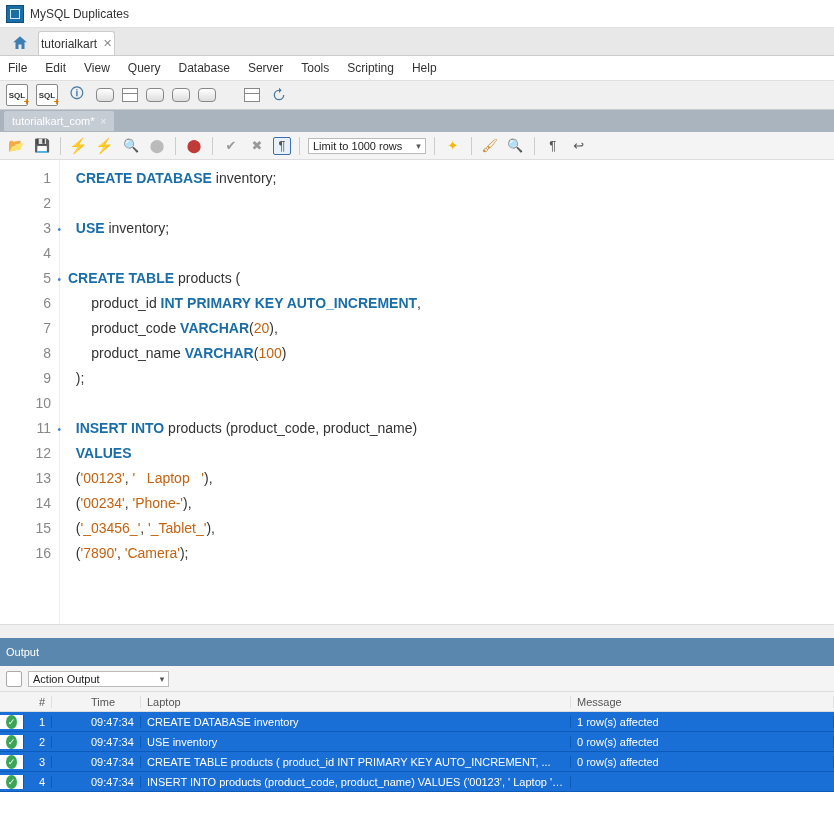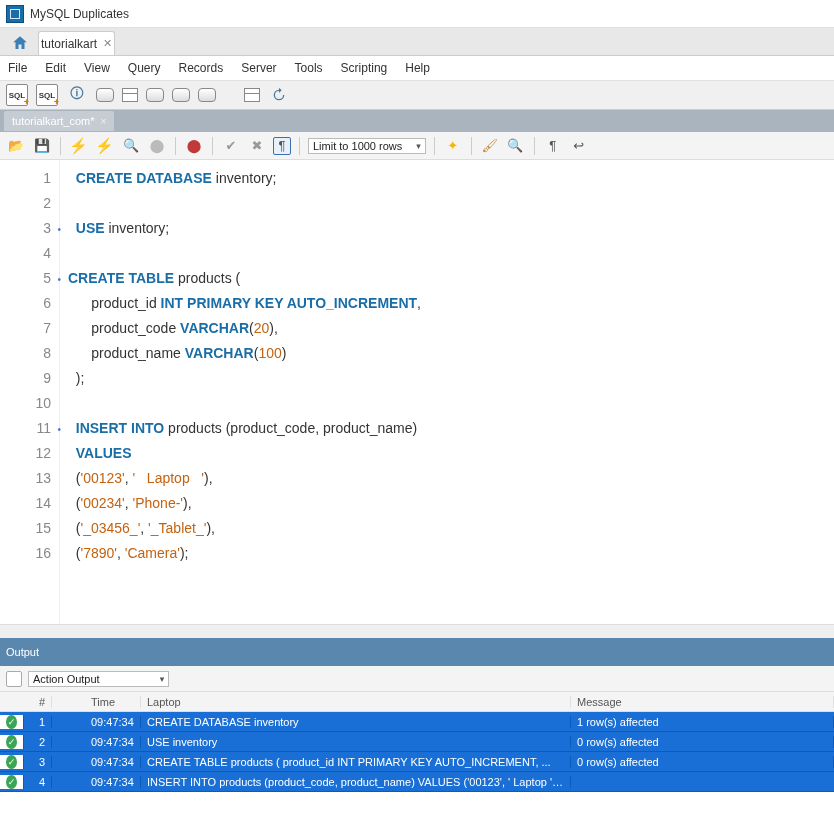--- a/index.html
+++ b/index.html
@@ -99,21 +99,21 @@
     <span>tutorialkart</span>
     <span class="close">✕</span>
   </div>
 </div>
 
 <div class="menubar" id="menubar">
     <span>File</span>
     <span>Edit</span>
     <span>View</span>
     <span>Query</span>
-    <span>Records</span>
+    <span>Database</span>
     <span>Server</span>
     <span>Tools</span>
     <span>Scripting</span>
     <span>Help</span>
   </div>
 
 <div class="maintoolbar">
   <div class="tbicon sql">SQL</div>
   <div class="tbicon sql">SQL</div>
   <div class="tbicon">🛈</div>

